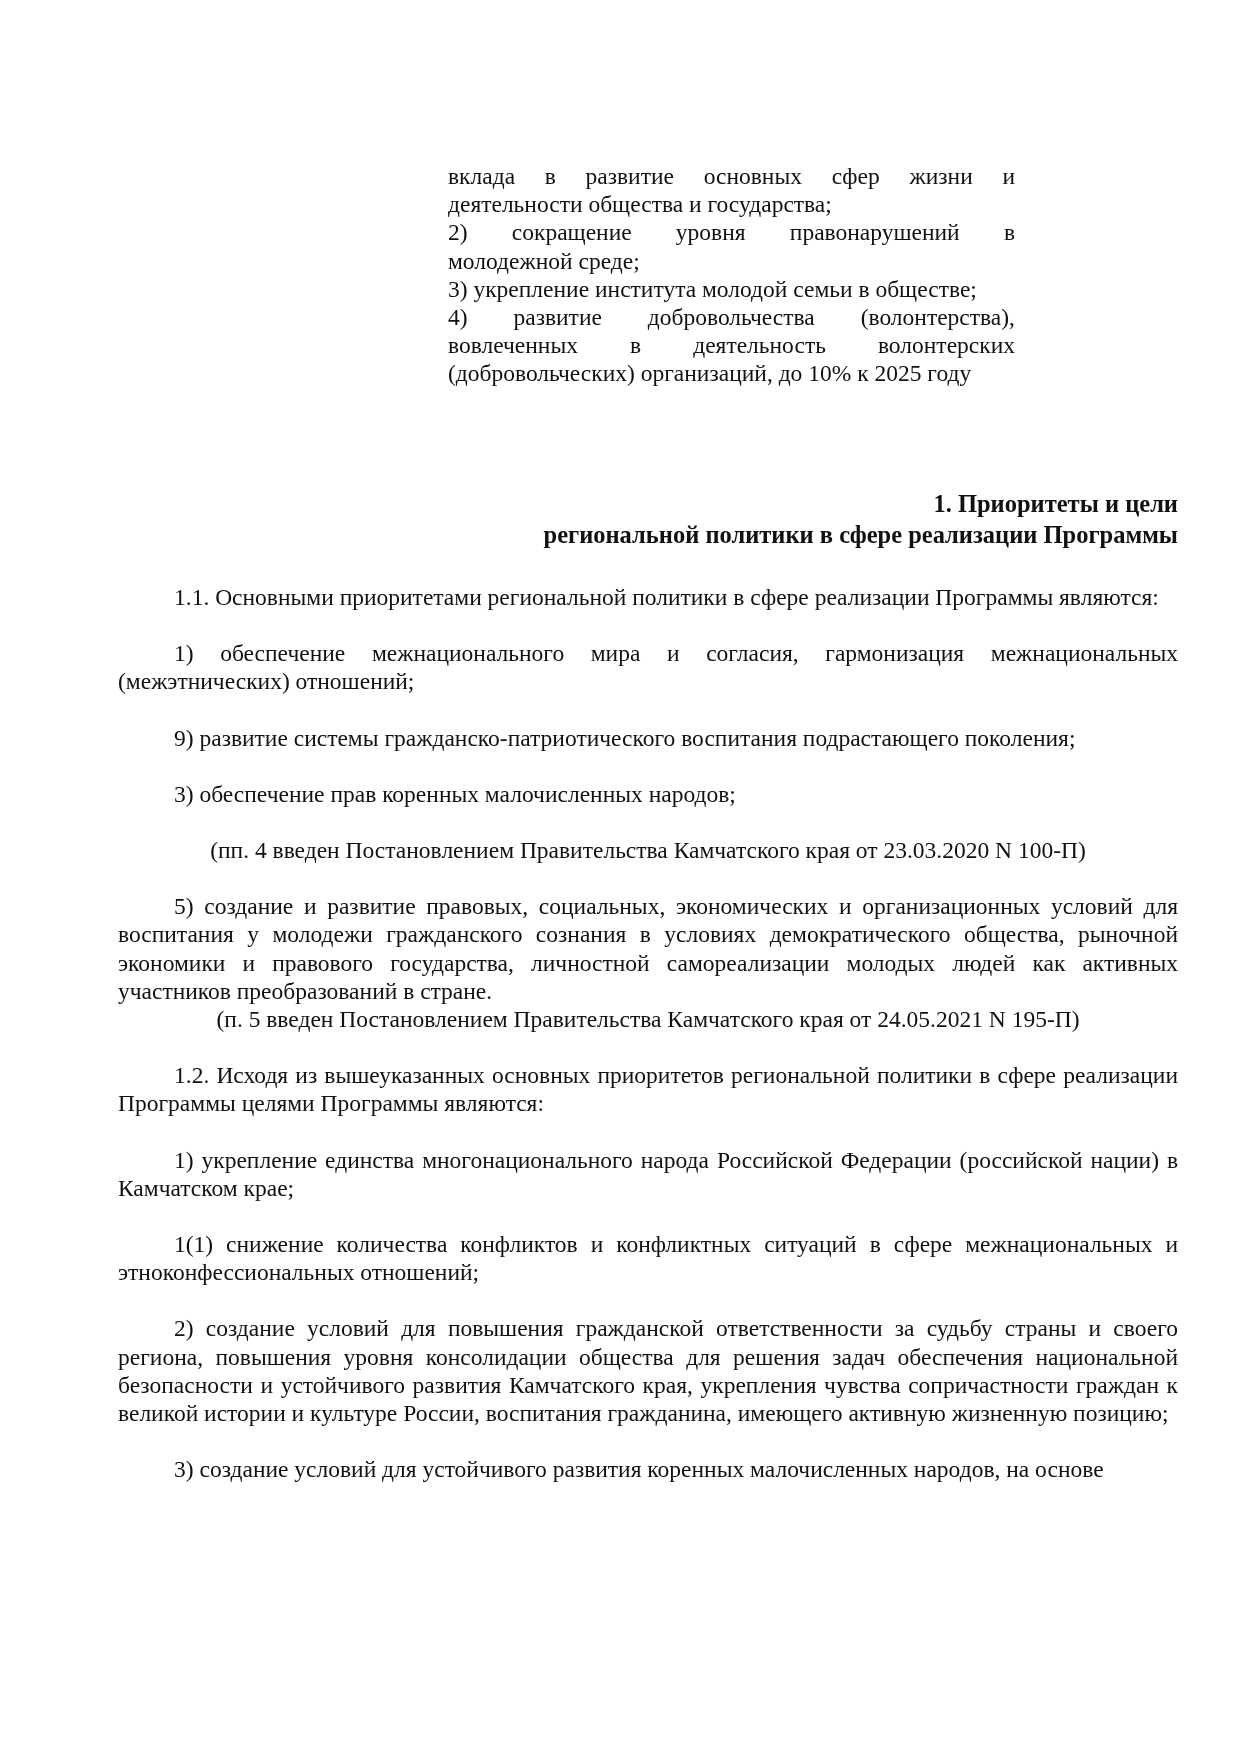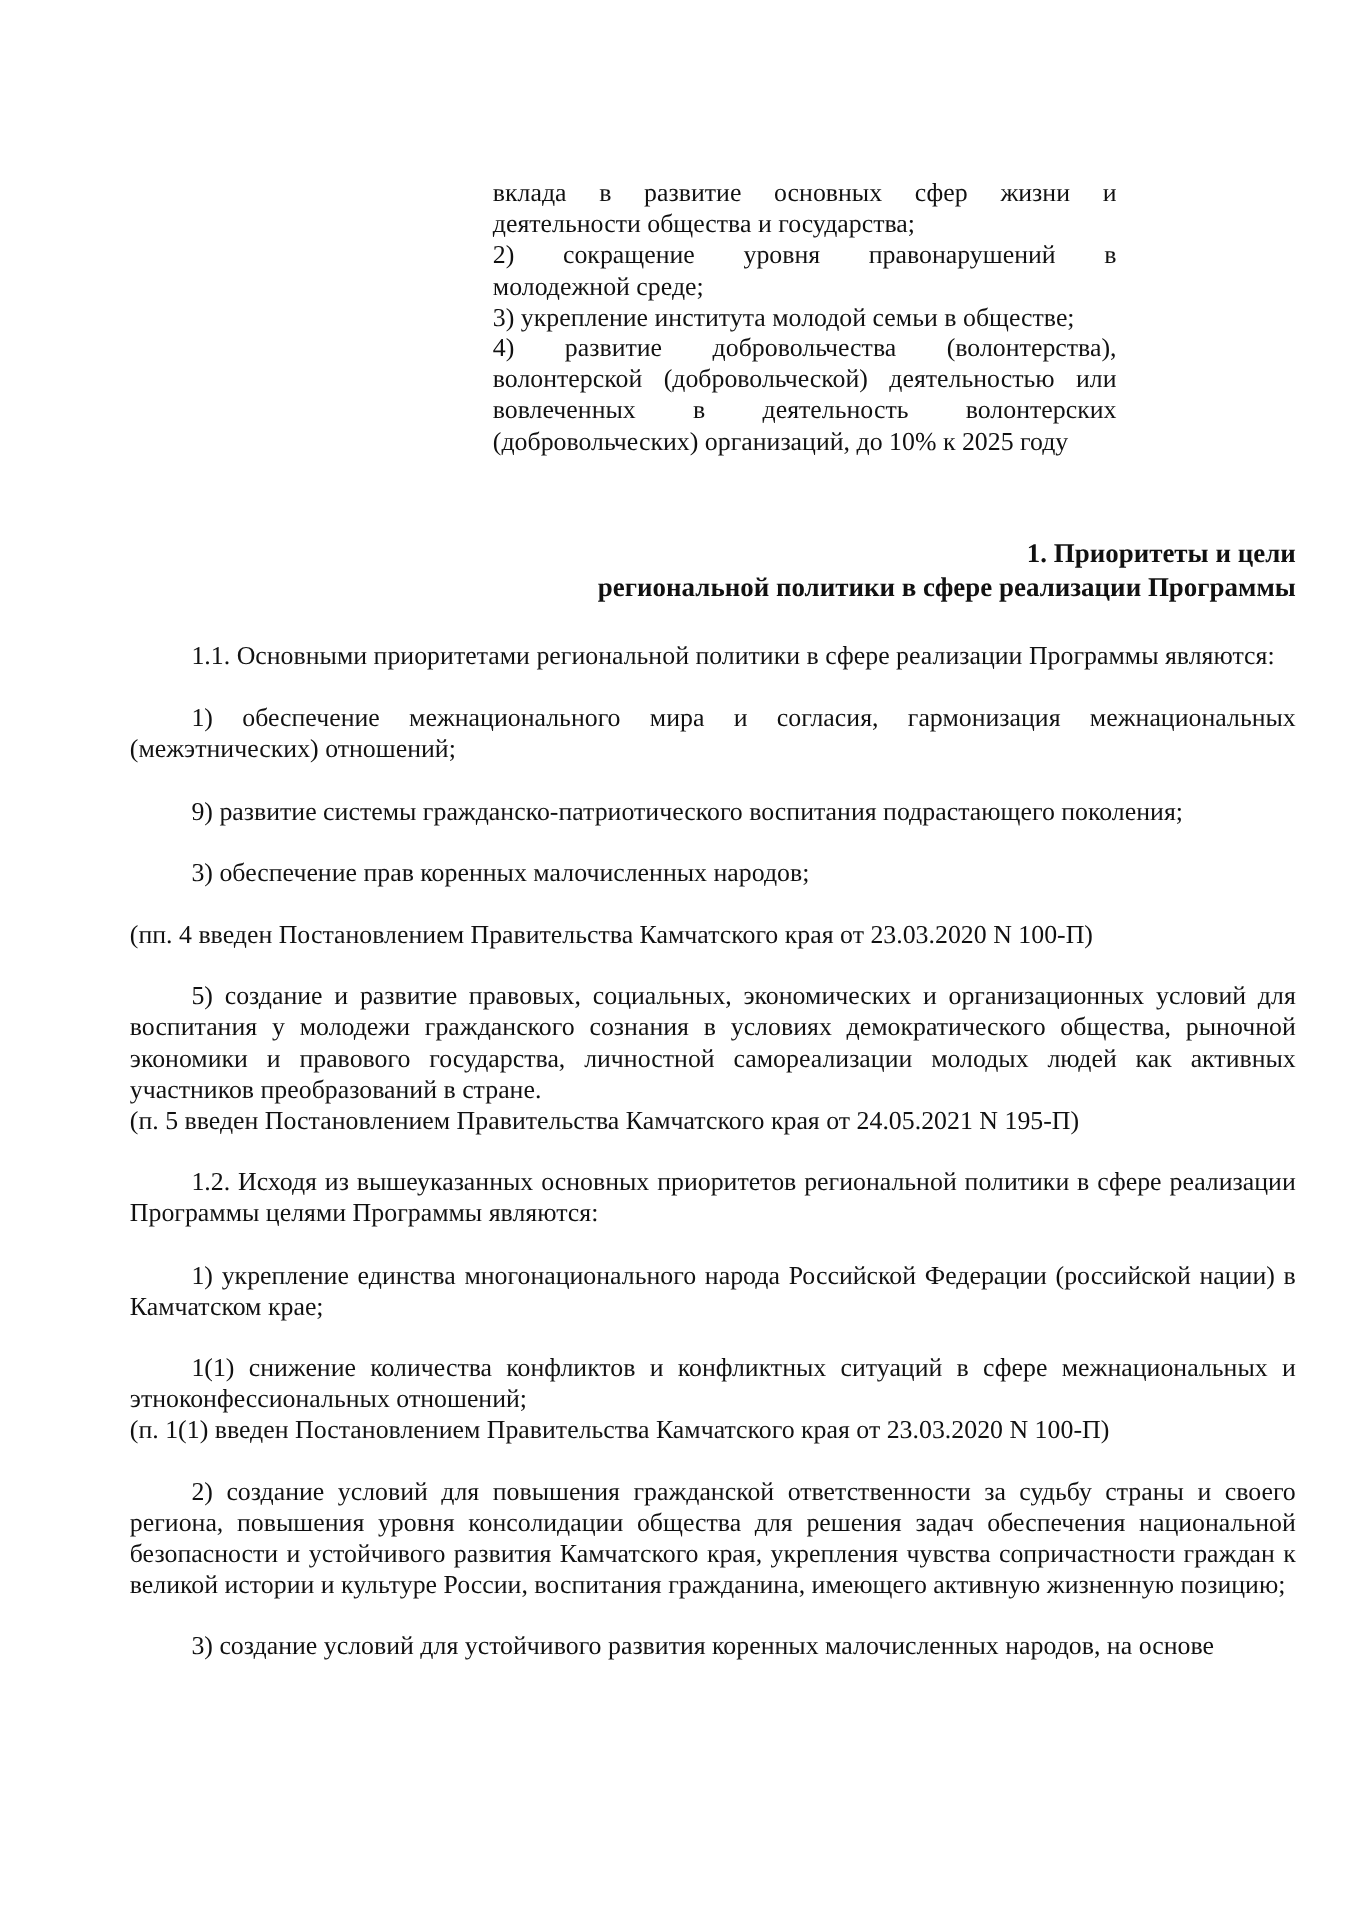--- a/index.html
+++ b/index.html
@@ -9,36 +9,35 @@
   .top-block { position: absolute; left: 448px; top: 162px; width: 567px;
                font-size: 23.5px; line-height: 28.2px; text-align: justify; }
   .top-block p { margin: 0; text-align: justify; text-align-last: left; }
   .top-block p.j { text-align-last: justify; }
   .heading { position: absolute; left: 118px; width: 1060px; top: 488px;
              text-align: right; font-weight: bold; font-size: 24.5px; line-height: 31px; }
   .heading div { margin: 0; }
   .body { position: absolute; left: 118px; top: 583px; width: 1060px;
           font-size: 23.5px; line-height: 28.2px; }
   .para { margin: 0; text-align: justify; text-indent: 56px; }
-  .note { margin: 0; text-indent: 0; text-align: left; }
+  .note { margin: 0; text-indent: 0; text-align: center; }
   .gap { height: 28px; }
 </style>
 </head>
 <body>
 
 <div class="page">
 
   <div class="top-block">
     <p class="j">вклада в развитие основных сфер жизни и</p>
     <p>деятельности общества и государства;</p>
     <p class="j">2) сокращение уровня правонарушений в</p>
     <p>молодежной среде;</p>
     <p>3) укрепление института молодой семьи в обществе;</p>
     <p class="j">4) развитие добровольчества (волонтерства),</p>
-    <p class="j">волонтерской (добровольческой) деятельностью или</p>
     <p class="j">вовлеченных в деятельность волонтерских</p>
     <p>(добровольческих) организаций, до 10% к 2025 году</p>
   </div>
 
   <div class="heading">
     <div>1. Приоритеты и цели</div>
     <div>региональной политики в сфере реализации Программы</div>
   </div>
 
   <div class="body">
@@ -53,20 +52,19 @@
     <p class="note">(пп. 4 введен Постановлением Правительства Камчатского края от 23.03.2020 N 100-П)</p>
     <div class="gap"></div>
     <p class="para">5) создание и развитие правовых, социальных, экономических и организационных условий для воспитания у молодежи гражданского сознания в условиях демократического общества, рыночной экономики и правового государства, личностной самореализации молодых людей как активных участников преобразований в стране.</p>
     <p class="note">(п. 5 введен Постановлением Правительства Камчатского края от 24.05.2021 N 195-П)</p>
     <div class="gap"></div>
     <p class="para">1.2. Исходя из вышеуказанных основных приоритетов региональной политики в сфере реализации Программы целями Программы являются:</p>
     <div class="gap"></div>
     <p class="para">1) укрепление единства многонационального народа Российской Федерации (российской нации) в Камчатском крае;</p>
     <div class="gap"></div>
     <p class="para">1(1) снижение количества конфликтов и конфликтных ситуаций в сфере межнациональных и этноконфессиональных отношений;</p>
-    <p class="note">(п. 1(1) введен Постановлением Правительства Камчатского края от 23.03.2020 N 100-П)</p>
     <div class="gap"></div>
     <p class="para">2) создание условий для повышения гражданской ответственности за судьбу страны и своего региона, повышения уровня консолидации общества для решения задач обеспечения национальной безопасности и устойчивого развития Камчатского края, укрепления чувства сопричастности граждан к великой истории и культуре России, воспитания гражданина, имеющего активную жизненную позицию;</p>
     <div class="gap"></div>
     <p class="para">3) создание условий для устойчивого развития коренных малочисленных народов, на основе</p>
   </div>
 
 </div>
 
 </body></html>

